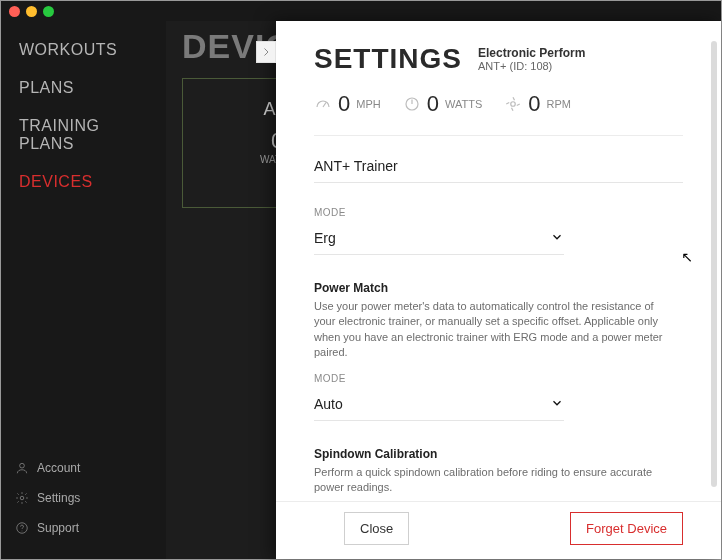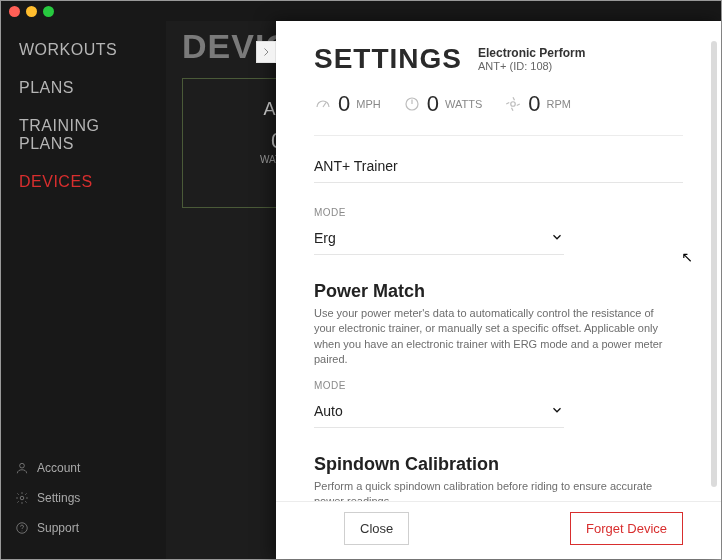--- a/index.html
+++ b/index.html
@@ -47,21 +47,21 @@
   .metric { display:flex; align-items:center; gap:6px; }
   .metric .big { font-family: Impact, 'Arial Black', sans-serif; font-size: 22px; color:#2a2a2a; }
   .metric svg { width: 18px; height: 18px; stroke:#bdbdbd; fill:none; stroke-width:1.6; }
 
   .section { padding: 18px 0 6px; }
   .section .label { font-size: 10px; letter-spacing: .5px; color:#8a8a8a; padding-bottom: 8px; }
   .textfield { width: 100%; border:none; border-bottom:1px solid #e5e5e5; font-size:14px; padding: 4px 0 8px; color:#222; outline:none; }
   .select { width: 250px; display:flex; align-items:flex-start; justify-content:space-between; border-bottom:1px solid #e5e5e5; padding: 4px 0 8px; cursor:pointer; font-size:14px; color:#222; }
   .select svg { width:14px; height:14px; stroke:#111; fill:none; stroke-width:2.2; }
 
-  .subhead { font-size: 18px; font-weight: 700; color:#222; padding-top: 20px; }
+  .subhead { font-size: 12px; font-weight: 700; color:#222; padding-top: 20px; }
   .desc { font-size: 11px; color:#6d6d6d; line-height: 1.4; padding: 4px 0 10px; max-width: 360px; }
 
   .panel-foot { border-top:1px solid #ececec; padding: 10px 38px 14px; display:flex; justify-content:space-between; }
   .btn { font-size: 13px; padding: 8px 15px; border:1px solid #cfcfcf; background:#fff; color:#333; cursor:pointer;margin-left:30px; }
   .btn.danger { border-color:#d82e2e; color:#d82e2e; }
 
   
   .panel-scrollbar { position:absolute; right:4px; top: 40px; bottom: 72px; width:6px; background: rgba(0,0,0,.14); border-radius:3px; }
 
   .cursor { position:absolute; top: 248px; right: 28px; font-size:14px; color:#000; z-index:5; }

